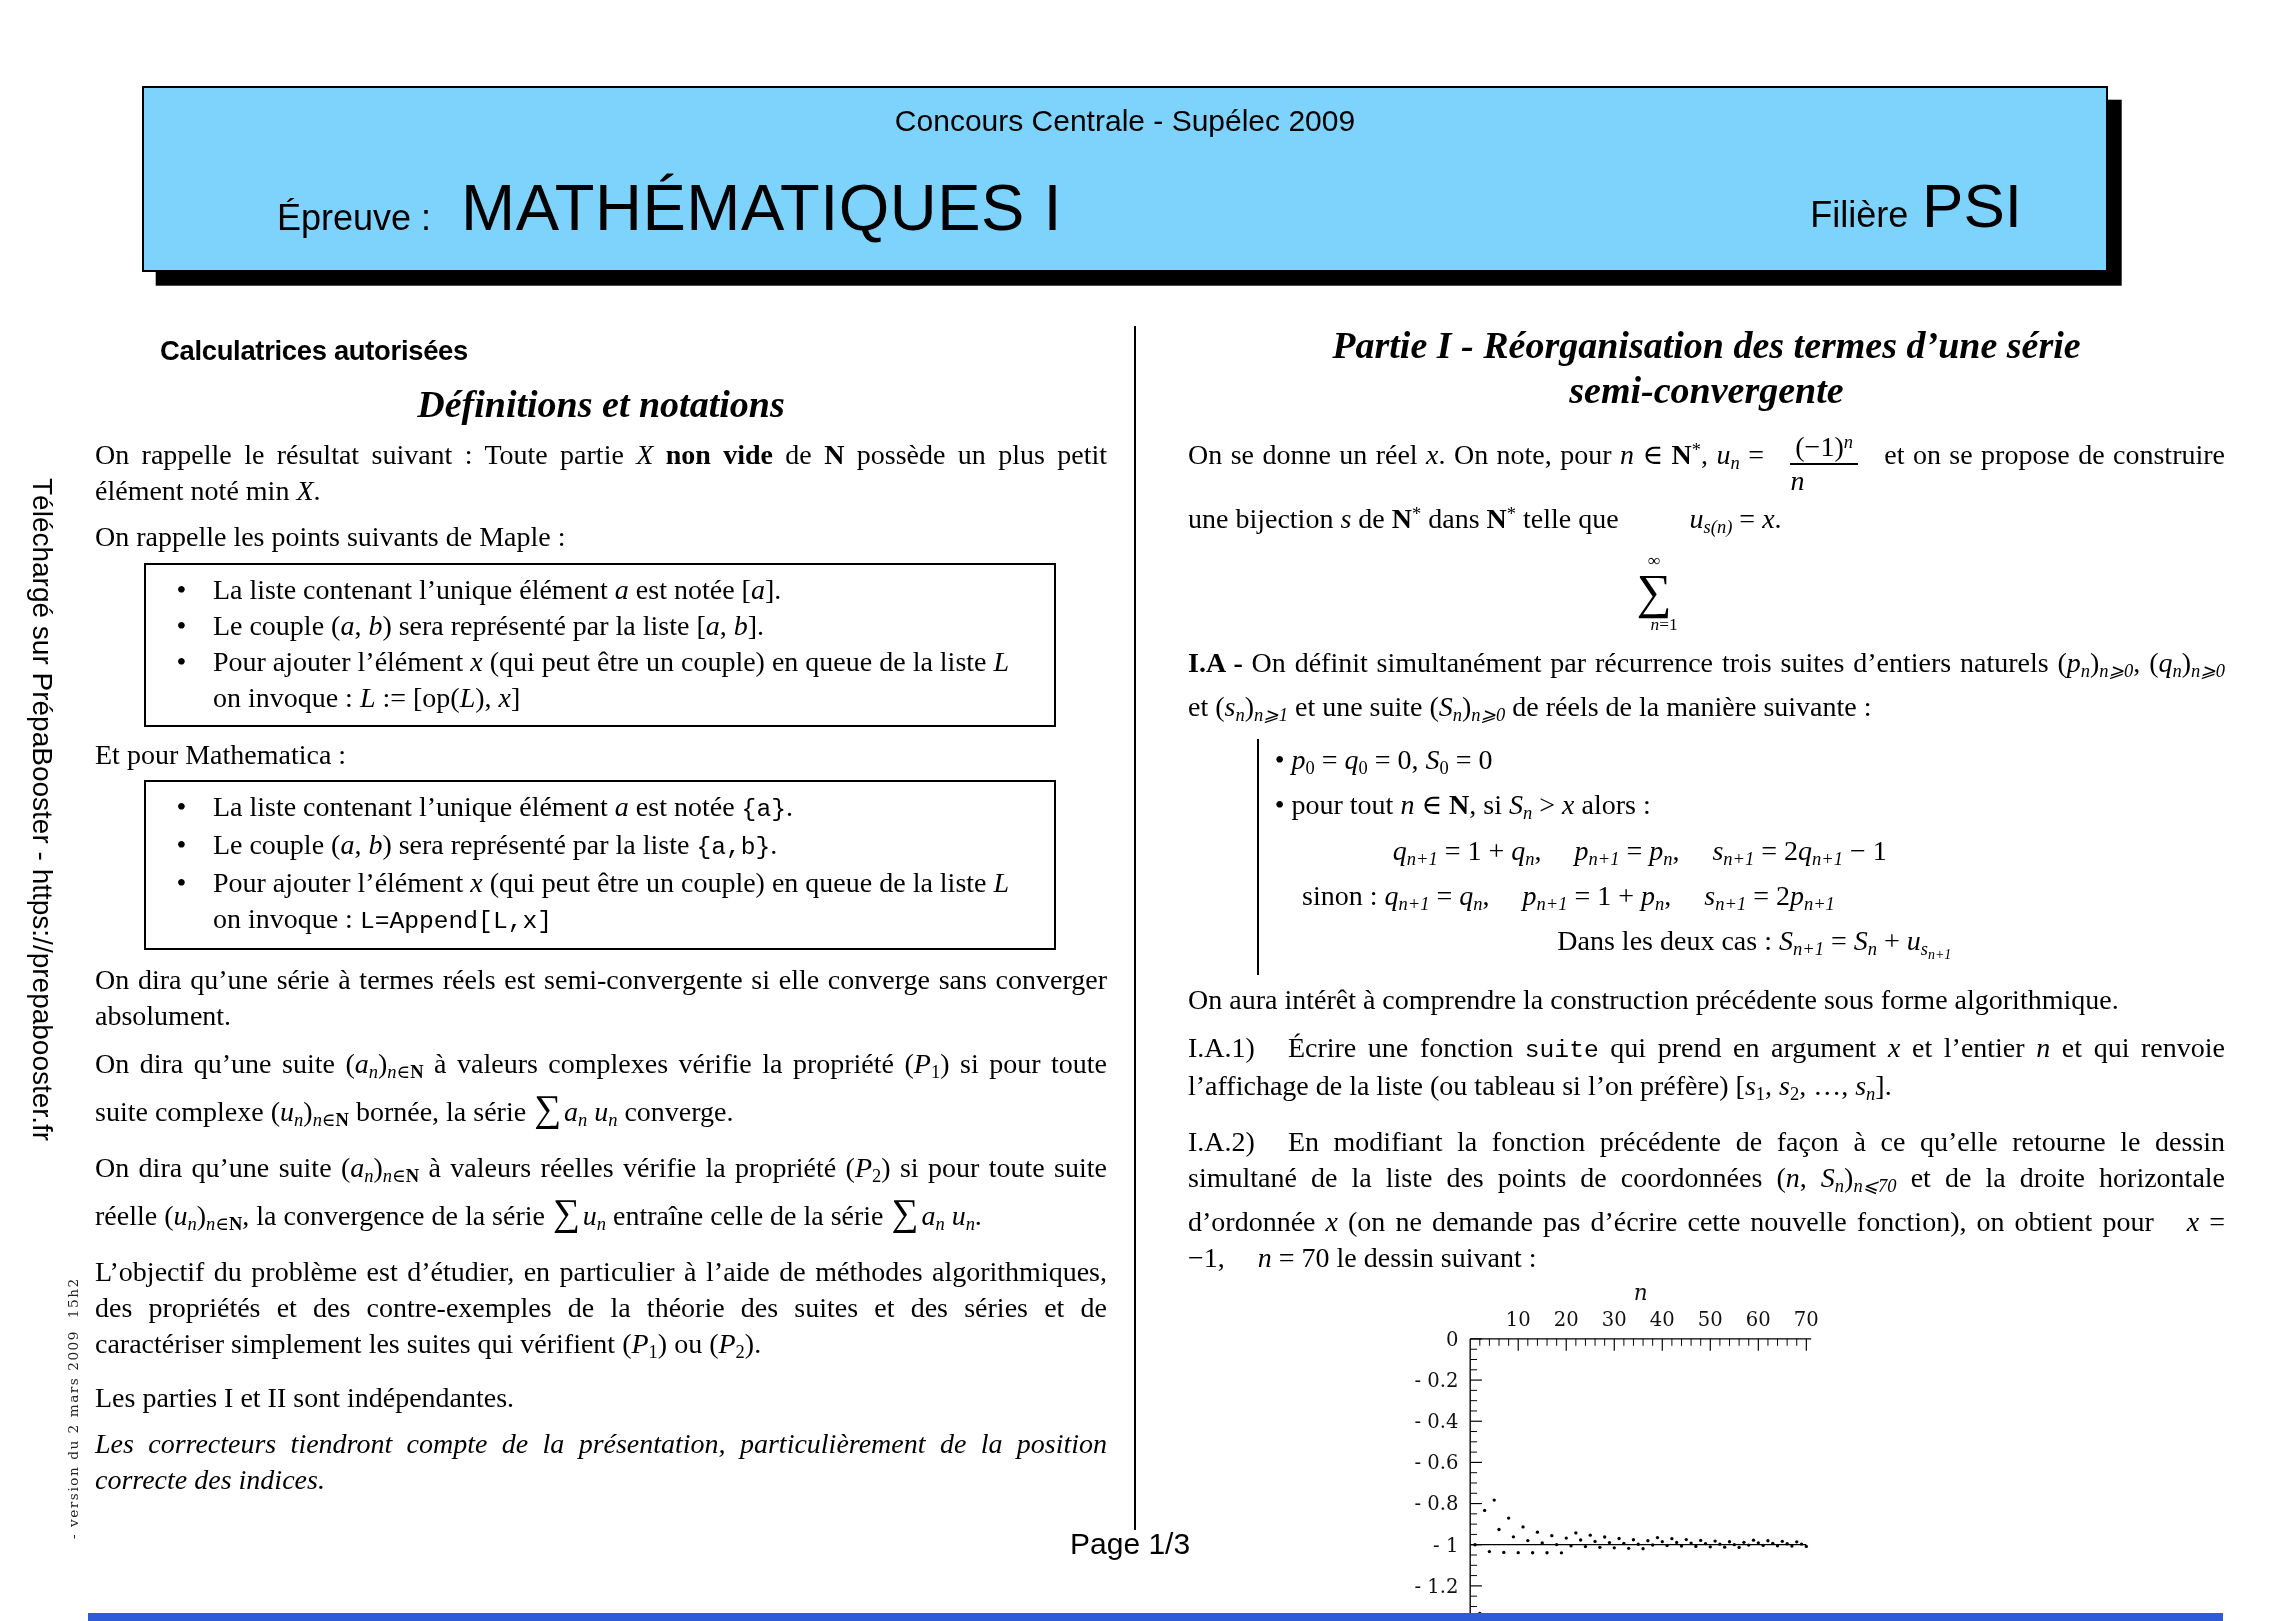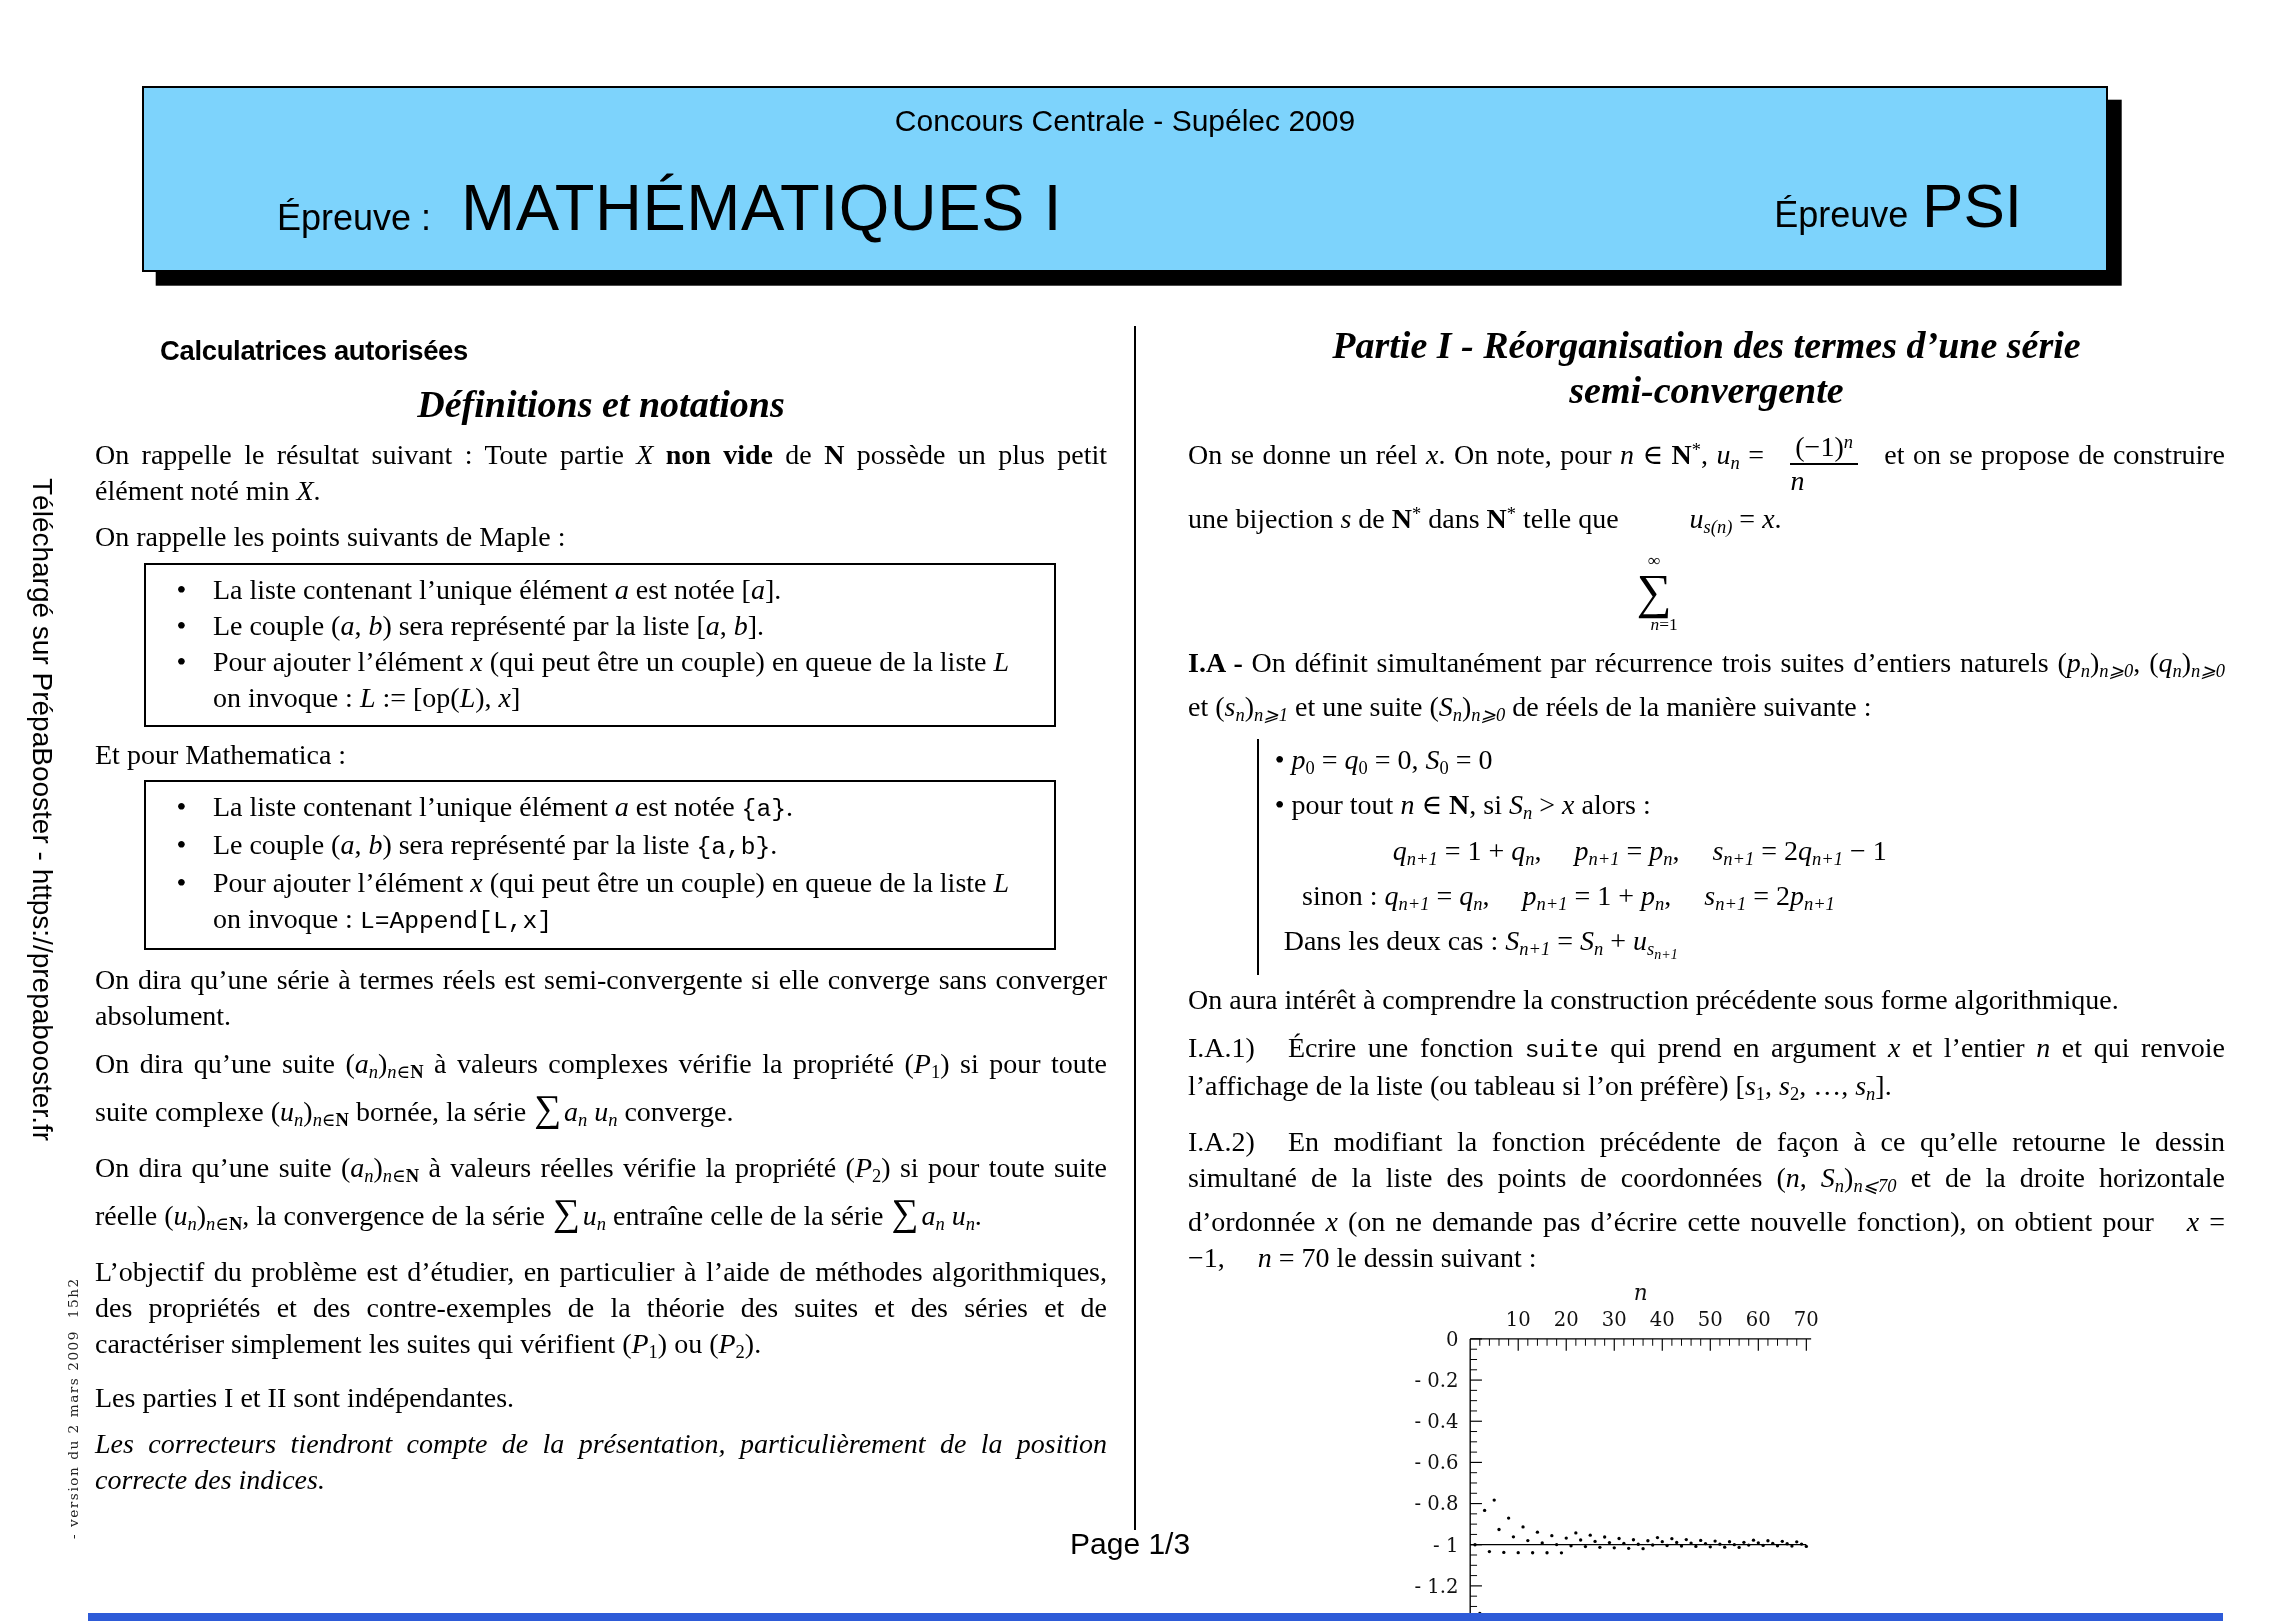--- a/index.html
+++ b/index.html
@@ -84,41 +84,41 @@
   .frac .den{display:block;}
   .bigsum{display:inline-flex;flex-direction:column;align-items:center;vertical-align:-1.35em;line-height:1;margin:0 4.9px;}
   .bs-top{font-size:62%;line-height:1;}
   .bs-sig{font-size:175%;line-height:0.95;}
   .bs-bot{font-size:62%;line-height:1;margin-left:20px;}
   
   .block{margin:5.9px 0 0 69px;border-left:2.5px solid #000;padding:2px 0 2px 15.7px;text-align:left;line-height:35px;}
   .bl{margin:1px 0;}
   .eq1{margin-left:118px;}
   .eq2{margin-left:27.4px;}
-  .eq3{margin-left:9px;}
+  .eq3{margin-left:9px;text-align:center;}
   
   .fig{margin:3.9px 0 0 194px;text-align:left;}
   
   .footer{
     position:absolute;left:1070px;top:1527px;
     font-family:"Liberation Sans","DejaVu Sans",sans-serif;font-size:30px;
   }
   .bottombar{position:absolute;left:88px;bottom:0;width:2135px;height:7.8px;background:#2e5bd8;}
 </style>
 </head>
 <body>
 
 <div class="header-box">
   <div class="exam-line">Concours Centrale - Supélec 2009</div>
   <div class="epreuve">
     <span>Épreuve :</span>
     <span class="epreuve-name">MATHÉMATIQUES I</span>
   </div>
   <div class="filiere">
-    <span>Épreuve</span>
+    <span>Filière</span>
     <span class="filiere-name">PSI</span>
   </div>
 </div>
 
 <div class="watermark">Téléchargé sur PrépaBooster - https://prepabooster.fr</div>
 <div class="version-note">- version du 2 mars 2009  15h2</div>
 
 <div class="divider"></div>
 
 <div class="col-left">

